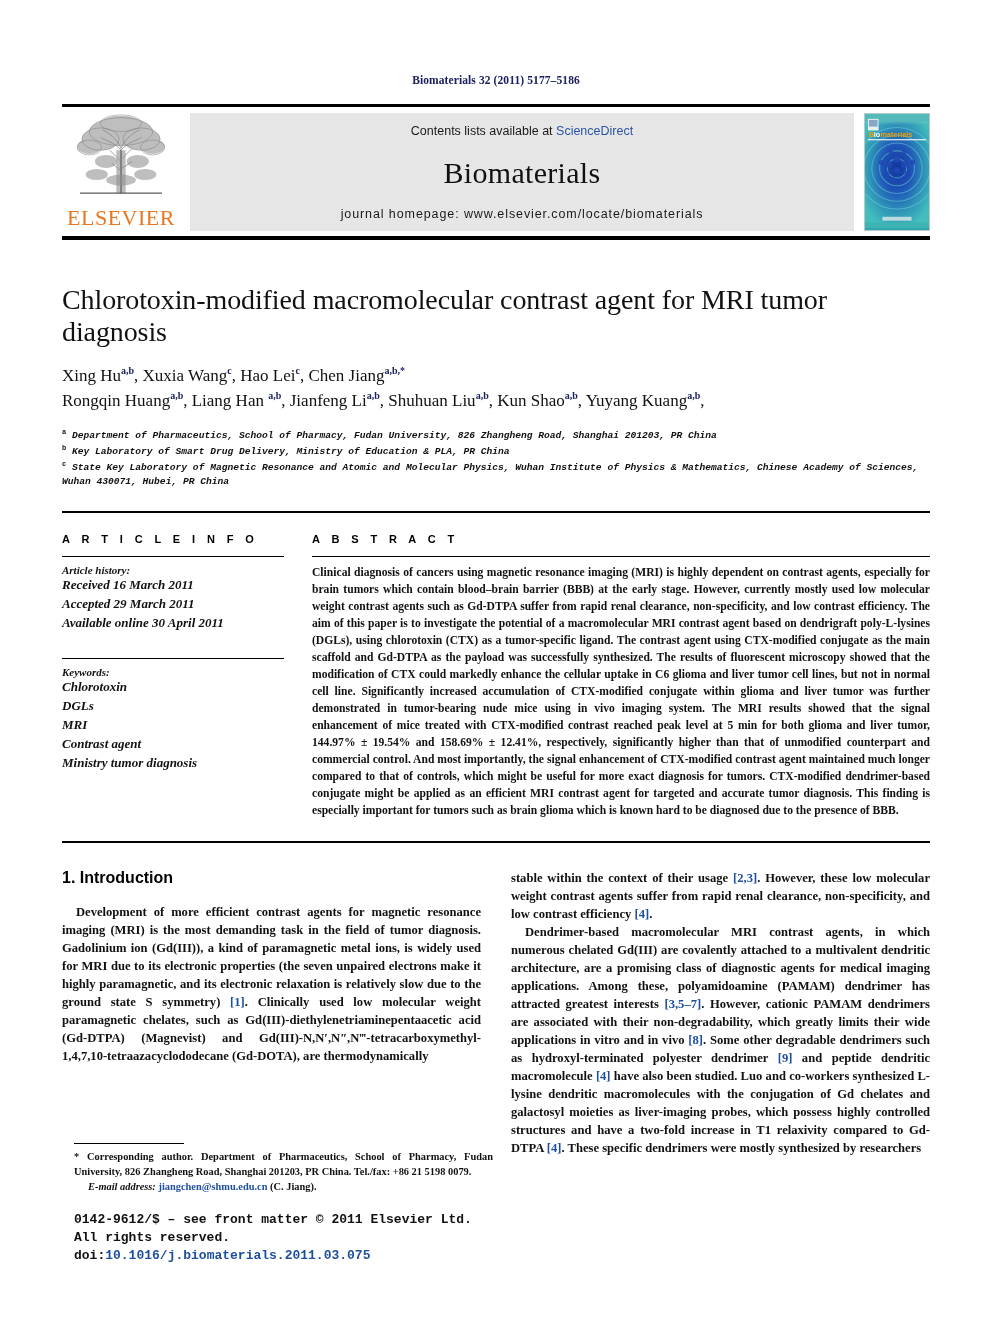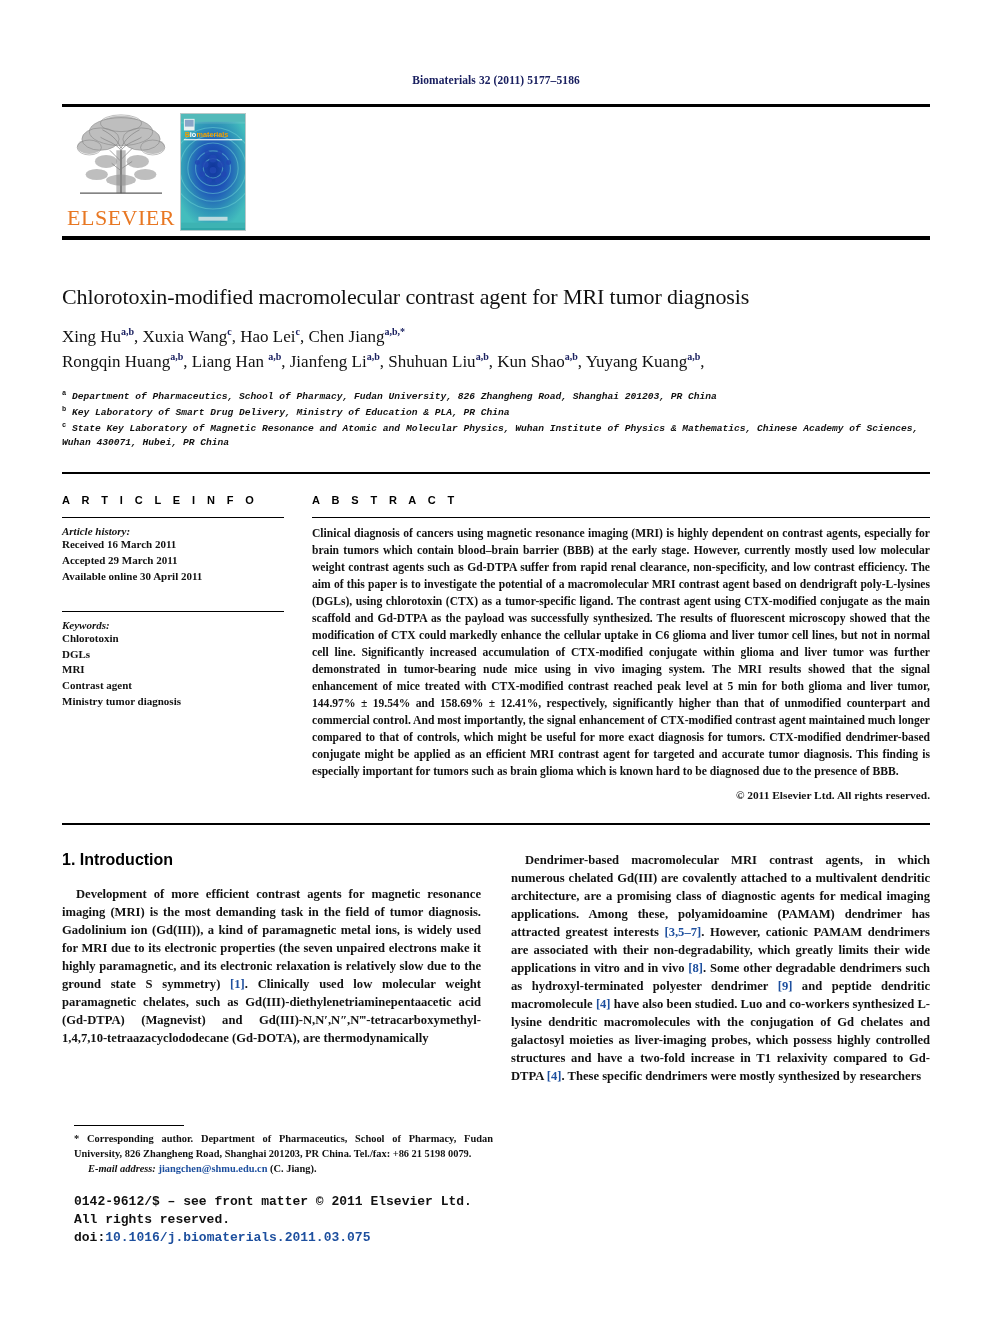--- a/index.html
+++ b/index.html
@@ -101,21 +101,21 @@
     box-sizing: border-box;
     overflow: hidden;
     background: #2fa7a8;
   }
   .cover-inner { position:absolute; inset:0; }
 
   
   .title-block { margin-top: 44px; }
   h1.paper-title {
     font-family: "Liberation Serif", serif;
-    font-size: 22px;
+    font-size: 28px;
     font-weight: normal;
     color: #111;
     margin: 0 0 16px 0;
     line-height: 1.15;
     letter-spacing: -0.1px;
   }
   .authors {
     font-family: "Liberation Serif", serif;
     font-size: 17px;
     line-height: 1.45;
@@ -165,24 +165,25 @@
 
   .hist-title, .kw-title {
     font-family: "Liberation Serif", serif;
     font-style: italic;
     font-weight: bold;
     font-size: 11px;
     color: #111;
   }
   .hist-line, .kw-line {
     font-family: "Liberation Serif", serif;
-    font-size: 11px;
+    font-size: 13px;
     line-height: 1.45;
     color: #111;
     font-weight: bold;
+    font-style: italic;
   }
   .kw-block { margin-top: 26px; }
 
   .abstract-body {
     font-family: "Liberation Serif", serif;
     font-size: 11.6px;
     line-height: 1.47;
     text-align: justify;
     color: #111;
     font-weight: bold;
@@ -291,20 +292,27 @@
             <ellipse cx="22" cy="37" rx="13" ry="8"></ellipse>
             <ellipse cx="90" cy="37" rx="13" ry="8"></ellipse>
             <ellipse cx="56" cy="11" rx="22" ry="9"></ellipse>
           </g>
           <rect x="51" y="40" width="10" height="46" fill="#8f8f8f" opacity="0.6"></rect>
           <path d="M12 86 L100 86" stroke="#5b5b5b" stroke-width="1.4"></path>
         </svg>
         <div class="elsevier-word">ELSEVIER</div>
       </div>
 
+      <div class="banner-center">
+        <div class="contents-line">
+          <span>Contents lists available at </span><span class="sd-link">ScienceDirect</span>
+        </div>
+        <div class="journal-name">Biomaterials</div>
+        <div class="homepage-line">journal homepage: www.elsevier.com/locate/biomaterials</div>
+      </div>
 
       <div class="cover-thumb">
         <svg class="cover-inner" viewBox="0 0 66 118" preserveAspectRatio="none">
           <defs>
             <radialGradient id="cg" cx="50%" cy="46%" r="62%">
               <stop offset="0%" stop-color="#10359a"></stop>
               <stop offset="38%" stop-color="#1f55b8"></stop>
               <stop offset="70%" stop-color="#2f94b8"></stop>
               <stop offset="100%" stop-color="#43bdbd"></stop>
             </radialGradient>
@@ -380,21 +388,20 @@
         <div class="kw-line">MRI</div>
         <div class="kw-line">Contrast agent</div>
         <div class="kw-line">Ministry tumor diagnosis</div>
       </div>
     </div>
 
     <div class="col-abstract">
       <div class="sec-head">A B S T R A C T</div>
       <div class="thin-rule"></div>
       <div class="abstract-body">Clinical diagnosis of cancers using magnetic resonance imaging (MRI) is highly dependent on contrast agents, especially for brain tumors which contain blood–brain barrier (BBB) at the early stage. However, currently mostly used low molecular weight contrast agents such as Gd-DTPA suffer from rapid renal clearance, non-specificity, and low contrast efficiency. The aim of this paper is to investigate the potential of a macromolecular MRI contrast agent based on dendrigraft poly-L-lysines (DGLs), using chlorotoxin (CTX) as a tumor-specific ligand. The contrast agent using CTX-modified conjugate as the main scaffold and Gd-DTPA as the payload was successfully synthesized. The results of fluorescent microscopy showed that the modification of CTX could markedly enhance the cellular uptake in C6 glioma and liver tumor cell lines, but not in normal cell line. Significantly increased accumulation of CTX-modified conjugate within glioma and liver tumor was further demonstrated in tumor-bearing nude mice using in vivo imaging system. The MRI results showed that the signal enhancement of mice treated with CTX-modified contrast reached peak level at 5 min for both glioma and liver tumor, 144.97% ± 19.54% and 158.69% ± 12.41%, respectively, significantly higher than that of unmodified counterpart and commercial control. And most importantly, the signal enhancement of CTX-modified contrast agent maintained much longer compared to that of controls, which might be useful for more exact diagnosis for tumors. CTX-modified dendrimer-based conjugate might be applied as an efficient MRI contrast agent for targeted and accurate tumor diagnosis. This finding is especially important for tumors such as brain glioma which is known hard to be diagnosed due to the presence of BBB.</div>
-      <div class="copyright">© 2011 Elsevier Ltd. All rights reserved.</div>
     </div>
   </div>
 
   <div class="rule-heavy2"></div>
 
   <div class="body-cols">
 
     <div class="bodycol" style="height:396px;">
       <h2 class="sec-num">1.  Introduction</h2>
       <p class="body-p"><span>Development of more efficient contrast agents for magnetic resonance imaging (MRI) is the most demanding task in the field of tumor diagnosis. Gadolinium ion (Gd(III)), a kind of paramagnetic metal ions, is widely used for MRI due to its electronic properties (the seven unpaired electrons make it highly paramagnetic, and its electronic relaxation is relatively slow due to the ground state S symmetry) </span><span class="ref">[1]</span><span>. Clinically used low molecular weight paramagnetic chelates, such as Gd(III)-diethylenetriaminepentaacetic acid (Gd-DTPA) (Magnevist) and Gd(III)-N,N′,N″,N‴-tetracarboxymethyl-1,4,7,10-tetraazacyclododecane (Gd-DOTA), are thermodynamically </span></p>
@@ -410,18 +417,19 @@
           <span>(C. Jiang).</span>
         </div>
         <div class="issn-block">
           <div>0142-9612/$ – see front matter © 2011 Elsevier Ltd. All rights reserved.</div>
           <div><span>doi:</span><span class="doi-link">10.1016/j.biomaterials.2011.03.075</span></div>
         </div>
       </div>
     </div>
 
     <div class="bodycol">
+      <p class="body-p" style="text-indent:0;"><span>stable within the context of their usage </span><span class="ref">[2,3]</span><span>. However, these low molecular weight contrast agents suffer from rapid renal clearance, non-specificity, and low contrast efficiency </span><span class="ref">[4]</span><span>.</span></p>
 
       <p class="body-p"><span>Dendrimer-based macromolecular MRI contrast agents, in which numerous chelated Gd(III) are covalently attached to a multivalent dendritic architecture, are a promising class of diagnostic agents for medical imaging applications. Among these, polyamidoamine (PAMAM) dendrimer has attracted greatest interests </span><span class="ref">[3,5–7]</span><span>. However, cationic PAMAM dendrimers are associated with their non-degradability, which greatly limits their wide applications in vitro and in vivo </span><span class="ref">[8]</span><span>. Some other degradable dendrimers such as hydroxyl-terminated polyester dendrimer </span><span class="ref">[9]</span><span> and peptide dendritic macromolecule </span><span class="ref">[4]</span><span> have also been studied. Luo and co-workers synthesized L-lysine dendritic macromolecules with the conjugation of Gd chelates and galactosyl moieties as liver-imaging probes, which possess highly controlled structures and have a two-fold increase in T1 relaxivity compared to Gd-DTPA </span><span class="ref">[4]</span><span>. These specific dendrimers were mostly synthesized by researchers</span></p>
     </div>
   </div>
 
 </div>
 
 </body></html>

